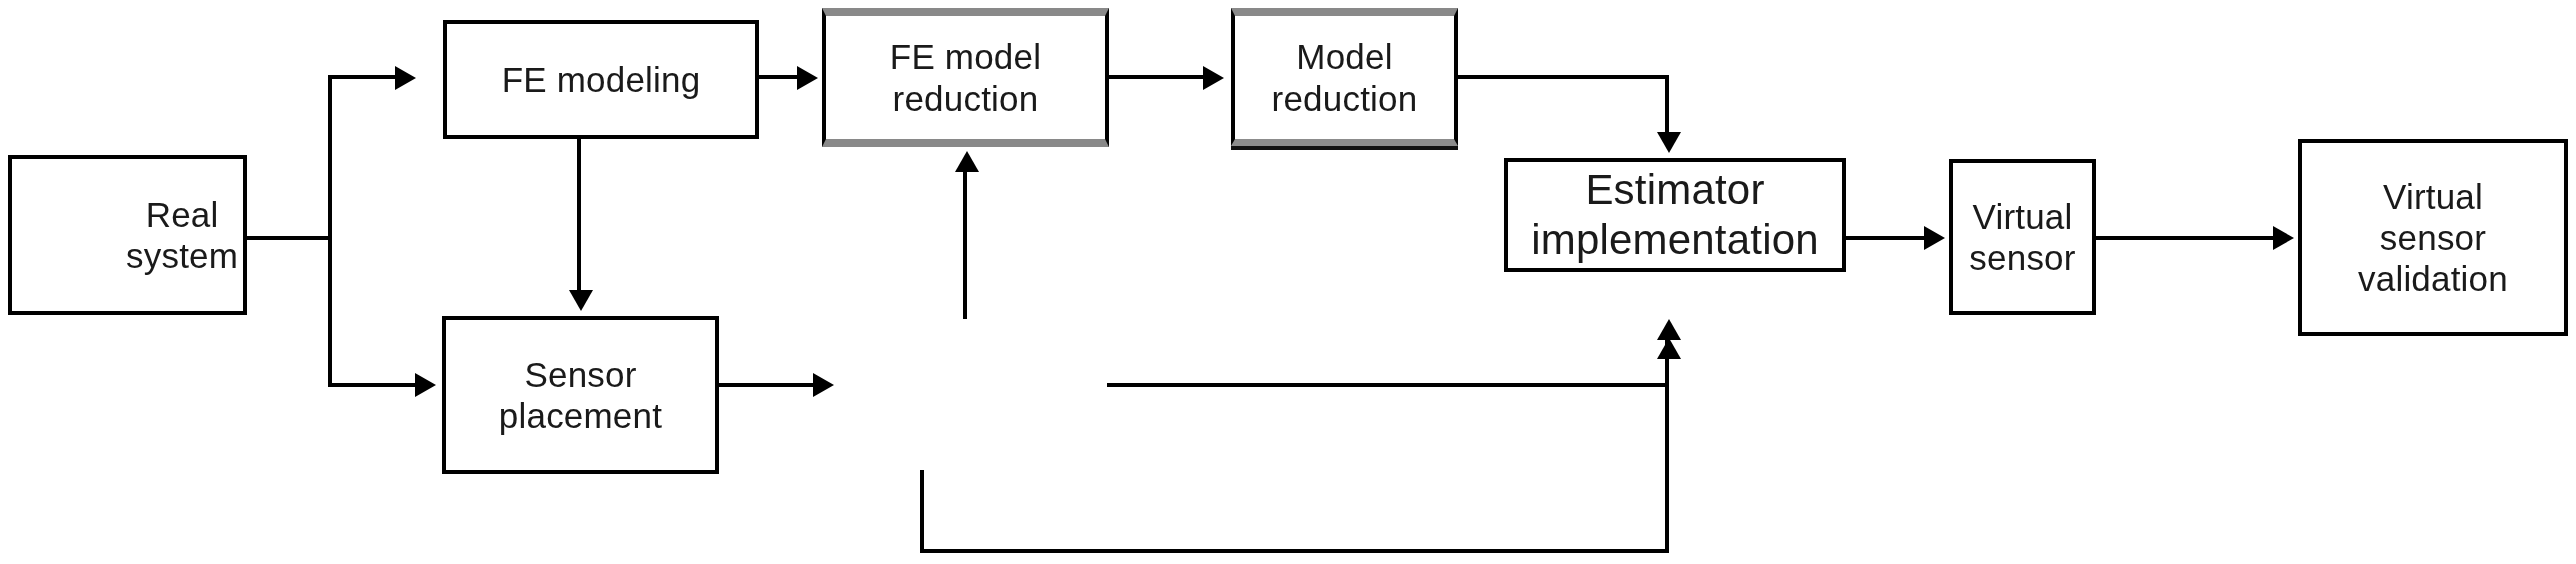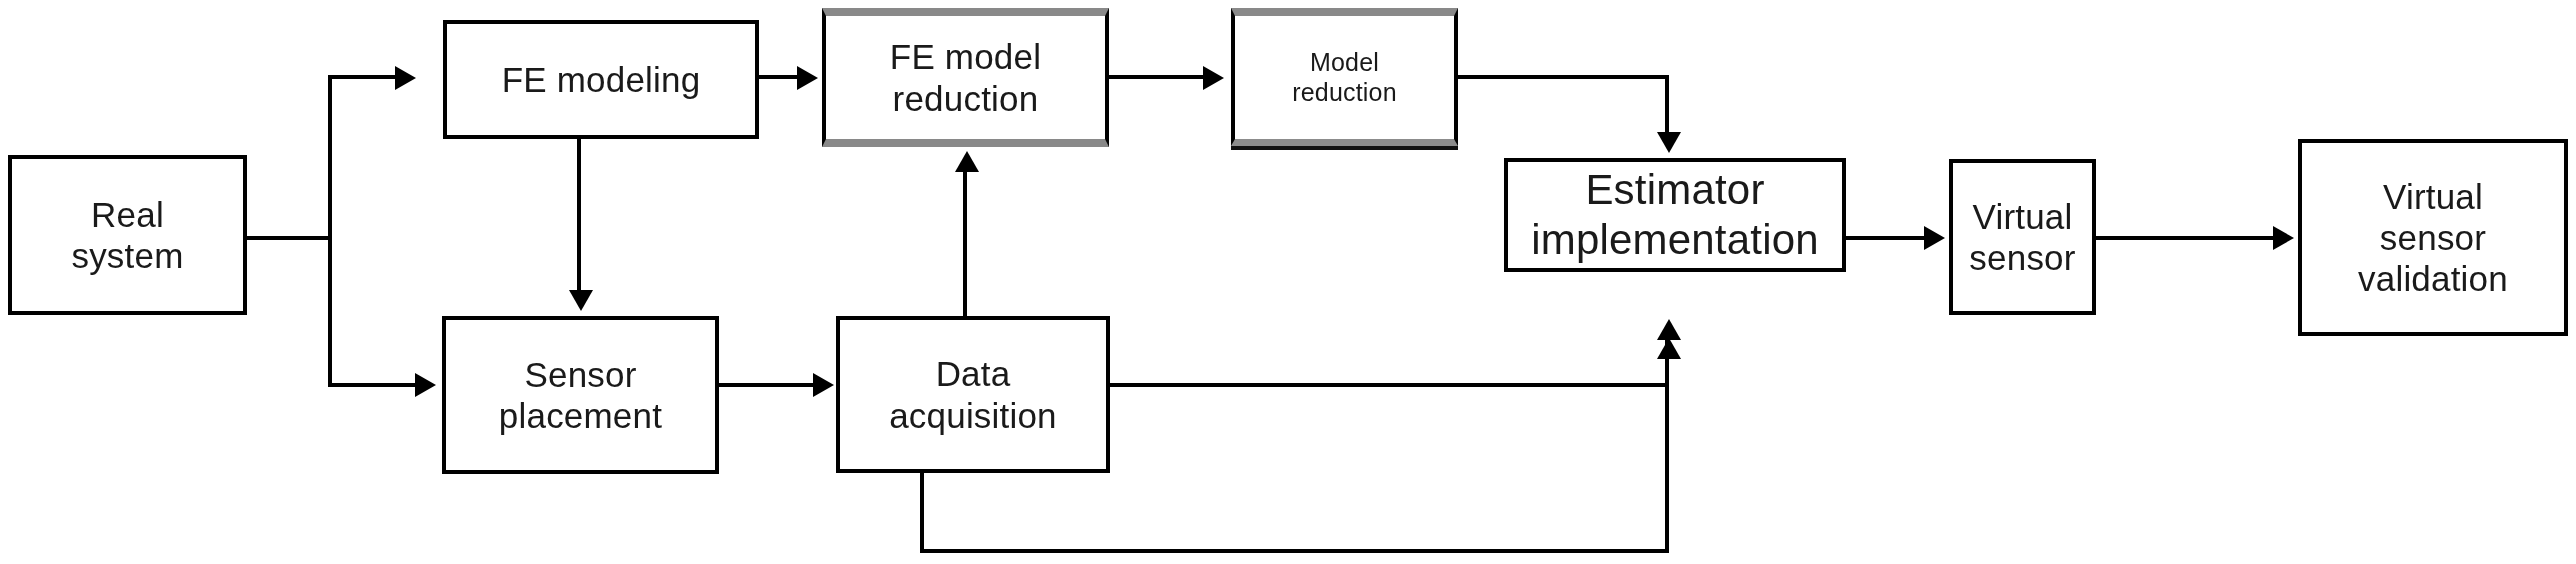--- a/index.html
+++ b/index.html
@@ -117,48 +117,44 @@
   <div class="arrow right" style="left:1924px; top:226px;"></div>
 
   <div class="h" style="left:2092px; top:236px; width:183px;"></div>
   <div class="arrow right" style="left:2273px; top:226px;"></div>
 
   <div class="v" style="left:920px; top:470px; height:83px;"></div>
   <div class="h" style="left:920px; top:549px; width:749px;"></div>
   <div class="v" style="left:1665px; top:359px; height:193px;"></div>
   <div class="arrow up" style="left:1657px; top:338px;"></div>
 
-  <div class="node" style="left:8px; top:155px; width:239px; height:160px; font-size:35px;">
+  <div class="node" style="left:8px; top:155px; width:239px; height:160px; font-size:35px;justify-content:flex-end;">
     <span class="lbl">Real
 system</span>
   </div>
 
   <div class="node" style="left:443px; top:20px; width:316px; height:119px; font-size:35px;">
     <span class="lbl">FE modeling</span>
   </div>
 
   <div class="node grayrule" style="left:822px; top:8px; width:287px; height:139px; font-size:35px;">
     <span class="lbl">FE model
 reduction</span>
   </div>
 
-  <div class="node grayrule blackbase" style="left:1231px; top:8px; width:227px; height:138px; font-size:25px;">
+  <div class="node grayrule blackbase" style="left:1231px; top:8px; width:227px; height:138px; font-size:35px;">
     <span class="lbl">Model
 reduction</span>
   </div>
 
   <div class="node" style="left:442px; top:316px; width:277px; height:158px; font-size:35px;">
     <span class="lbl">Sensor
 placement</span>
   </div>
 
-  <div class="node" style="left:836px; top:316px; width:274px; height:157px; font-size:35px;">
-    <span class="lbl">Data
-acquisition</span>
-  </div>
 
   <div class="node" style="left:1504px; top:158px; width:342px; height:114px; font-size:42px;">
     <span class="lbl">Estimator
 implementation</span>
   </div>
 
   <div class="node" style="left:1949px; top:159px; width:147px; height:156px; font-size:35px;">
     <span class="lbl">Virtual
 sensor</span>
   </div>

